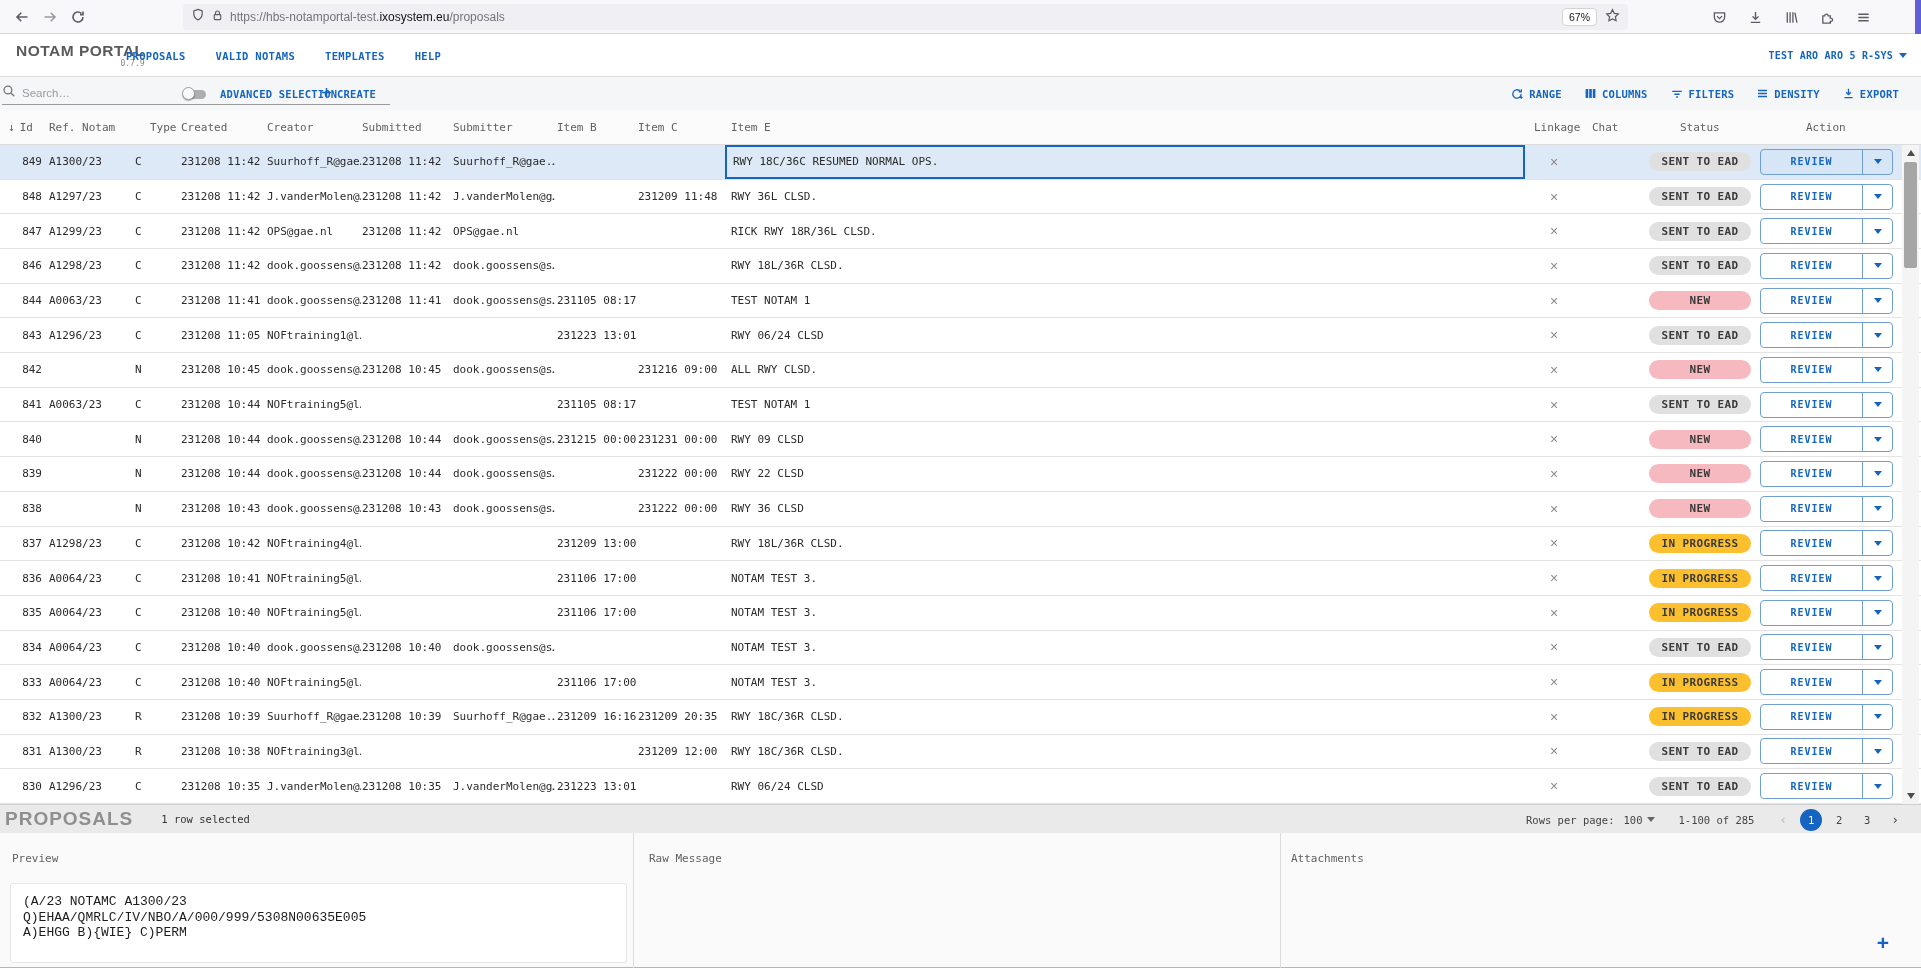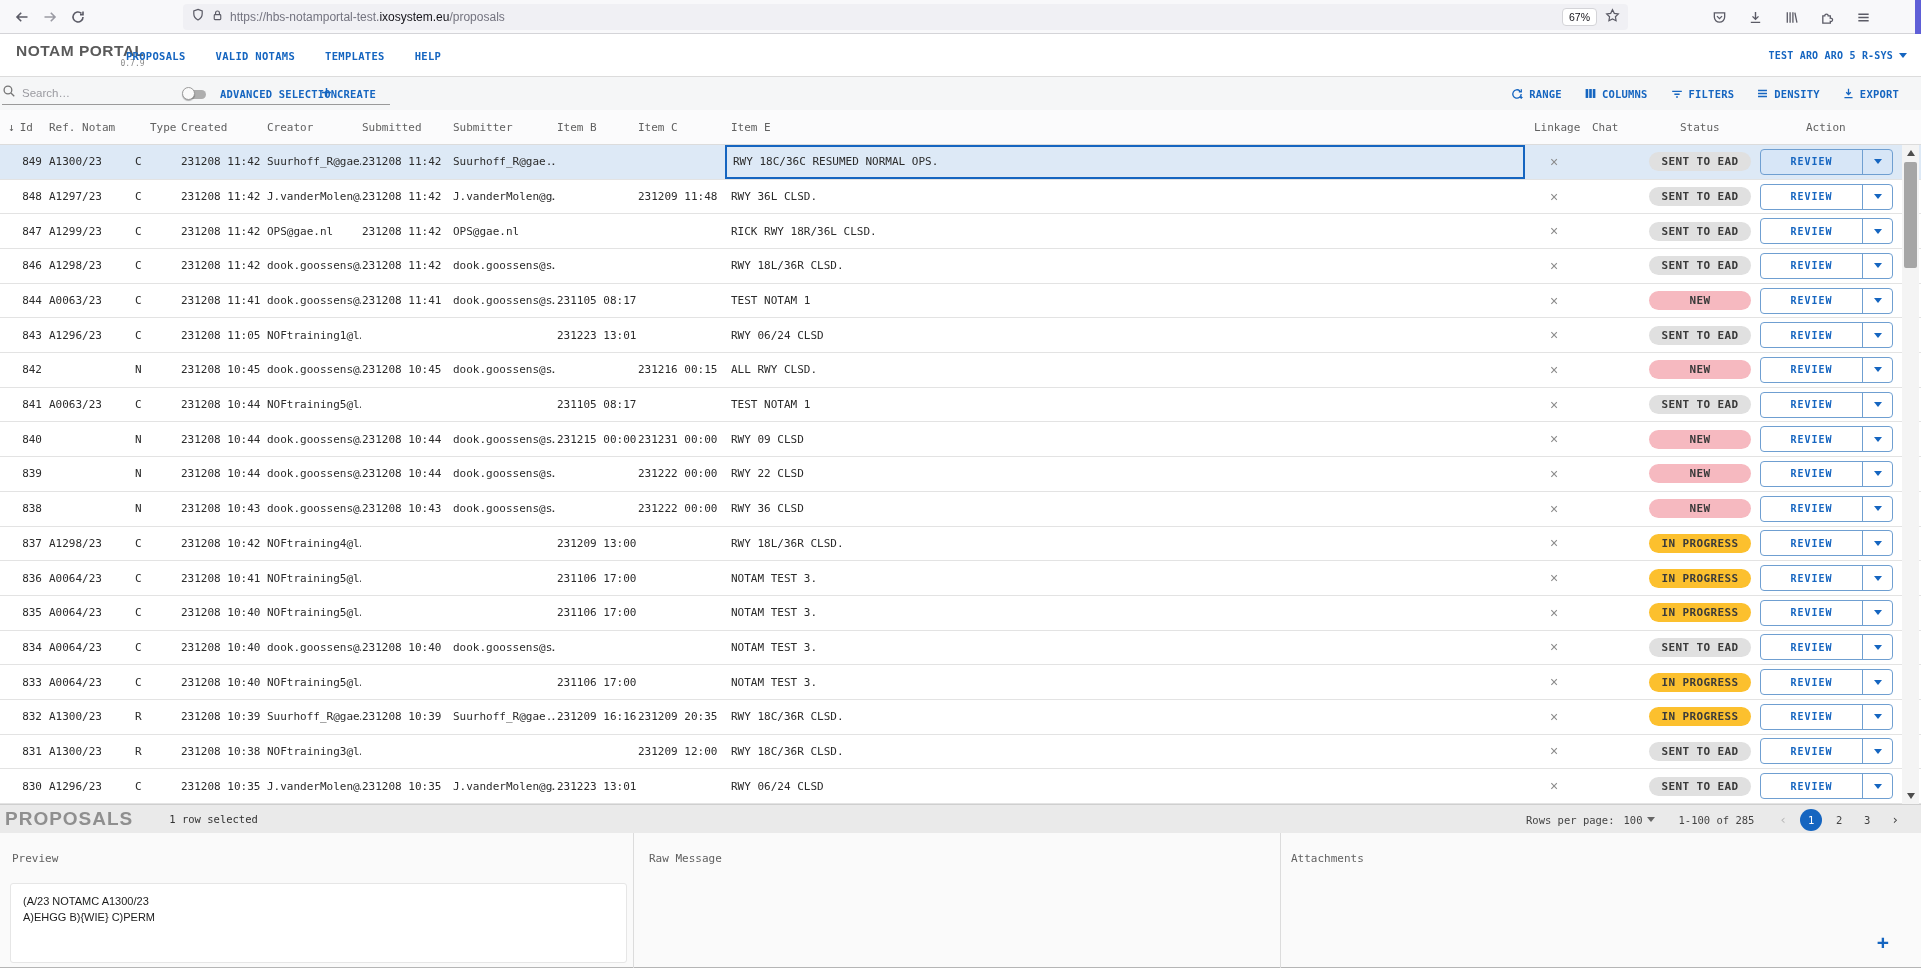--- a/index.html
+++ b/index.html
@@ -60,35 +60,35 @@
 .review-caret .tri{width:0;height:0;border-left:4.5px solid transparent;border-right:4.5px solid transparent;border-top:5px solid var(--accent)}
 
 #scrollbar{position:absolute;left:1902px;top:145px;width:17px;height:659px;background:#f4f4f4}
 .sb-arrow{position:absolute;left:0;width:17px;height:16px;display:flex;align-items:center;justify-content:center}
 .tri-up{width:0;height:0;border-left:4.5px solid transparent;border-right:4.5px solid transparent;border-bottom:6px solid #4d4d4d}
 .tri-dn{width:0;height:0;border-left:4.5px solid transparent;border-right:4.5px solid transparent;border-top:6px solid #4d4d4d}
 #sb-thumb{position:absolute;left:2px;top:17px;width:13px;height:106px;background:#a6a6a6;border-radius:2px}
 
 #tfooter{position:absolute;left:0;top:804px;width:1921px;height:29px;background:#eaeaea;border-top:1px solid #cfcfcf;display:flex;align-items:center}
 #footer-title{font-size:19px;font-weight:bold;color:#8f8f8f;letter-spacing:1px;margin-left:5px;font-family:"Liberation Sans",sans-serif}
-#footer-selection{font-size:10.5px;color:#333;margin-left:36px;font-family:"DejaVu Sans Mono",monospace}
+#footer-selection{font-size:10.5px;color:#333;margin-left:28px;font-family:"DejaVu Sans Mono",monospace}
 #pagination{position:absolute;right:18px;top:0;height:29px;display:flex;align-items:center;gap:9px;font-family:"DejaVu Sans Mono",monospace;font-size:10.5px;color:#444}
 #rpp-value{display:flex;align-items:center;gap:5px;cursor:pointer}
 #rpp-value .caret-down{border-top-color:#666}
 #range-label{margin-left:14px;margin-right:12px}
 .pg-chev{font-size:13px;color:#b9b9b9;padding:0 4px}
 .pg-chev.enabled{color:#444;cursor:pointer}
 .pg-num{width:22px;height:22px;border-radius:50%;display:flex;align-items:center;justify-content:center;cursor:pointer;color:#444}
 .pg-num.current{background:var(--accent);color:#fff}
 
 #panels{position:absolute;left:0;top:833px;width:1921px;height:135px;background:#fafafa;border-bottom:1px solid #b5b5b5}
 .vdiv{position:absolute;top:0;width:1px;height:135px;background:#dcdcdc}
 .panel-title{position:absolute;top:19px;font-family:"DejaVu Sans Mono",monospace;font-size:11px;color:#616161}
 #preview-card{position:absolute;left:10px;top:50px;width:617px;height:80px;background:#fff;border:1px solid #e6e6e6;border-radius:3px;padding:10px 0 0 12px}
-.preview-line{font-family:Liberation Sans, sans-serif;font-size:11px;color:#1c1c1c;line-height:15.5px;white-space:pre}
+.preview-line{font-family:Liberation Mono, monospace;font-size:13px;color:#1c1c1c;line-height:15.5px;white-space:pre}
 #raw-empty{position:absolute;left:633px;top:50px;width:647px;height:80px;display:flex;flex-direction:column;align-items:center;justify-content:center;gap:6px}
 #raw-empty-text{font-family:"DejaVu Sans Mono",monospace;font-size:10.5px;color:#666}
 #attach-add{position:absolute;right:32px;top:100px;color:var(--accent);font-size:21px;font-weight:bold;cursor:pointer;line-height:20px;font-family:"Liberation Sans",sans-serif}
 #bottomstrip{position:absolute;left:0;top:968px;width:1921px;height:11px;background:#fff}
 </style>
 </head>
 <body>
 
 <div id="stage">
 
@@ -430,21 +430,21 @@
           </div>
         </div>
       </div>
       <div class="trow" style="top: 208.105px; height: 34.6842px;">
         <div class="tcell right" style="left: 8px; width: 34px;">842</div>
         <div class="tcell" style="left: 135px; width: 45px;">N</div>
         <div class="tcell" style="left: 181px; width: 85px;">231208 10:45</div>
         <div class="tcell" style="left: 267px; width: 94px;">dook.goossens@…</div>
         <div class="tcell" style="left: 362px; width: 85px;">231208 10:45</div>
         <div class="tcell" style="left: 453px; width: 102px;">dook.goossens@s…</div>
-        <div class="tcell" style="left: 638px; width: 86px;">231216 00:15</div>
+        <div class="tcell" style="left: 638px; width: 86px;">231216 09:00</div>
         <div class="tcell" style="left: 731px; width: 700px;">ALL RWY CLSD.</div>
         <div class="linkage-x">×</div>
         <div class="status-wrap">
           <div class="pill" style="background: rgb(246, 185, 192);">NEW</div>
         </div>
         <div class="action-wrap">
           <div class="review-btn">
             <div class="review-main">REVIEW</div>
             <div class="review-caret">
               <div class="tri"></div>
@@ -747,19 +747,20 @@
   </div>
 
   <div id="panels">
     <div class="vdiv" style="left:633px"></div>
     <div class="vdiv" style="left:1280px"></div>
     <div class="panel-title" style="left:12px">Preview</div>
     <div class="panel-title" style="left:649px">Raw Message</div>
     <div class="panel-title" style="left:1291px">Attachments</div>
     <div id="preview-card">
         <div class="preview-line">(A/23 NOTAMC A1300/23</div>
+        <div class="preview-line">Q)EHAA/QMRLC/IV/NBO/A/000/999/5308N00635E005</div>
         <div class="preview-line">A)EHGG B){WIE} C)PERM</div>
       </div>
     <div id="attach-add">+</div>
   </div>
   <div id="bottomstrip"></div>
 
 </div>
 
 </body></html>

